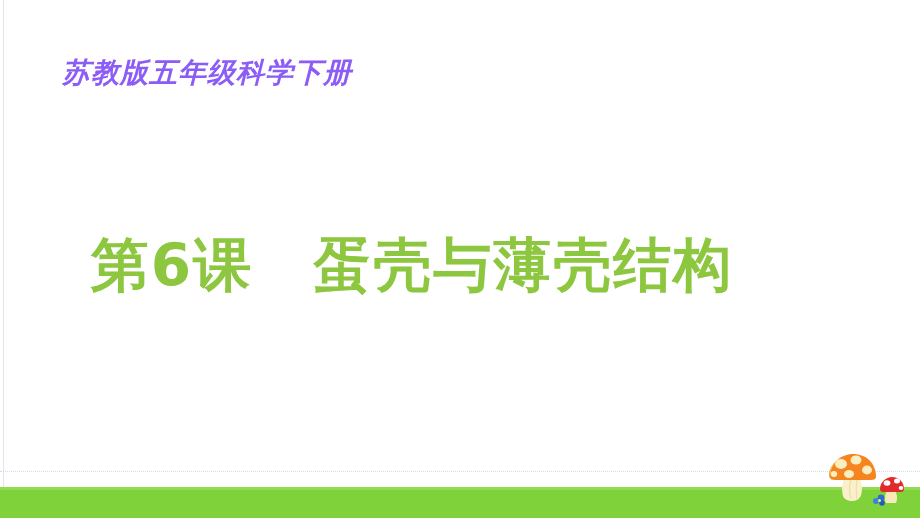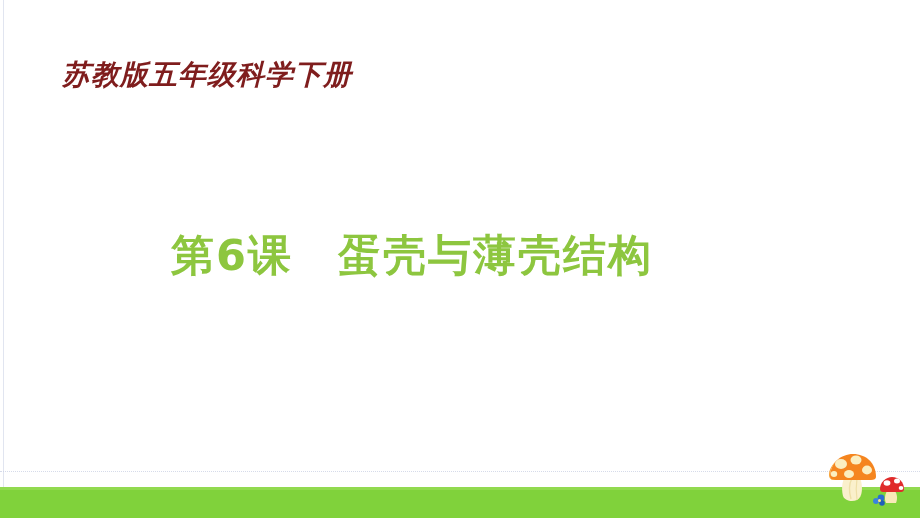--- a/index.html
+++ b/index.html
@@ -40,41 +40,41 @@
     height: 1px;
     border-top: 1px dotted #c9cfe4;
     opacity: 0.75;
   }
 
   
   .course-label {
     position: absolute;
     left: 62px;
     top: 58px;
-    font-family: Liberation Sans, sans-serif;
+    font-family: Liberation Mono, monospace;
     font-size: 28px;
     font-weight: 700;
     font-style: italic;
     letter-spacing: 1px;
-    color: #7f1d1d;
+    color: #8b5cf6;
     white-space: nowrap;
     line-height: 1.2;
   }
 
   
   .lesson-title {
     position: absolute;
     left: 0;
     top: 228px;
     width: 920px;
     text-align: center;
     padding-right: 96px;
     box-sizing: border-box;
     font-family: "DejaVu Sans", "Liberation Sans", sans-serif;
-    font-size: 43px;
+    font-size: 58px;
     font-weight: 700;
     letter-spacing: 2px;
     color: #8DC63F;
     white-space: pre;
     line-height: 1.3;
   }
 
   
   .footer-band {
     position: absolute;

